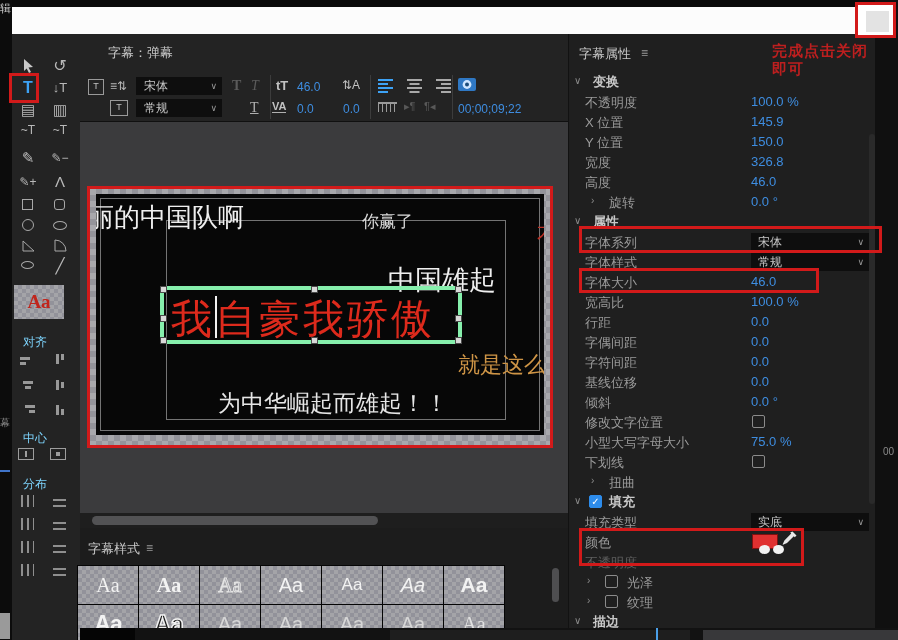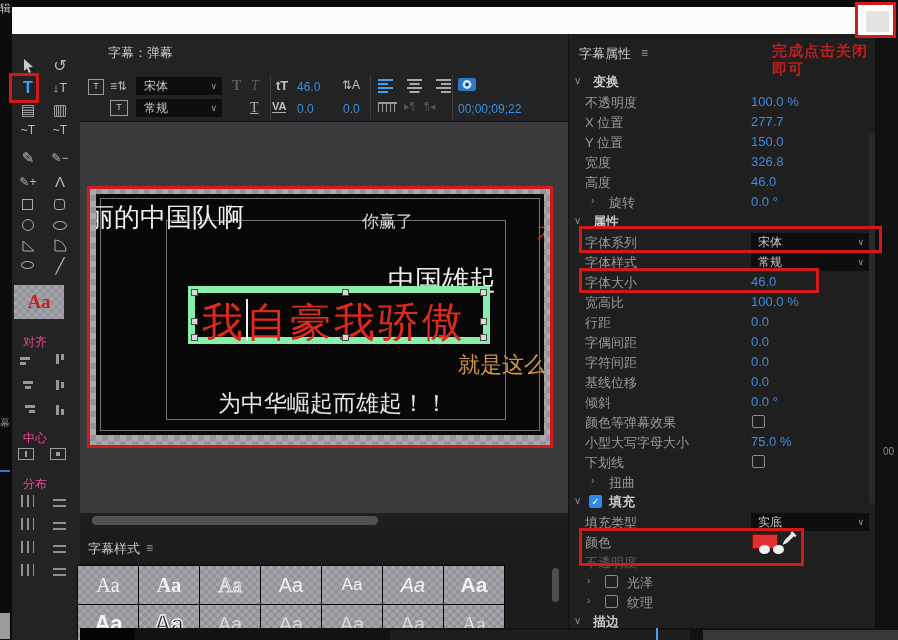--- a/index.html
+++ b/index.html
@@ -15,21 +15,21 @@
   .checker-sm{background-color:#a4a4a8;
     background-image:linear-gradient(45deg,#92929a 25%,transparent 25%,transparent 75%,#92929a 75%),
                      linear-gradient(45deg,#92929a 25%,transparent 25%,transparent 75%,#92929a 75%);
     background-size:8px 8px;background-position:0 0,4px 4px;}
   .redbox{position:absolute;border:3px solid #d21a1a;box-sizing:border-box;pointer-events:none;}
   
   #tools{position:absolute;left:12px;top:34px;width:68px;height:606px;background:#232323;border-right:1px solid #161616;}
   .tool{position:absolute;width:24px;height:20px;color:#b9b9b9;font-size:15px;line-height:20px;text-align:center;}
   .tool svg{display:block;margin:2px auto 0;}
   .shp{position:absolute;box-sizing:border-box;border:1px solid #a8a8a8;}
-  .tlabel{position:absolute;color:#ec4899;font-size:12px;}
+  .tlabel{position:absolute;color:#7dd3fc;font-size:12px;}
   .alico{position:absolute;width:15px;height:13px;display:flex;flex-direction:column;justify-content:center;gap:2px;}
   .alico span{background:#989898;height:3px;display:block;}
   .alicoV{position:absolute;width:15px;height:13px;display:flex;flex-direction:row;justify-content:center;gap:2px;}
   .alicoV span{background:#989898;width:3px;display:block;}
   .cico{position:absolute;width:16px;height:12px;border:1px solid #9d9d9d;box-sizing:border-box;}
   .cico i{position:absolute;background:#9d9d9d;}
   .dico{position:absolute;width:13px;height:12px;}
   .dv{background:repeating-linear-gradient(90deg,#8f8f8f 0 2px,transparent 2px 6px);}
   .dh{background:repeating-linear-gradient(0deg,#8f8f8f 0 2px,transparent 2px 6px);}
   
@@ -276,21 +276,21 @@
       <div id="pvbox" class="checker">
         <div id="video">
           <div class="guide" style="left:4px;top:4px;right:4px;bottom:4px;"></div>
           <div class="guide" style="left:70px;top:26px;right:38px;bottom:15px;"></div>
 
           <div class="dtext" style="left:-8px;top:6px;font-size:26px;color:#efefef;">丽的中国队啊</div>
           <div class="dtext" style="left:266px;top:16px;font-size:17px;color:#d8d8d8;">你赢了</div>
           <div class="dtext" style="left:292px;top:68px;font-size:27px;color:#efefef;">中国雄起</div>
           <div class="dtext" style="left:441px;top:28px;font-size:20px;color:#b92f24;">不</div>
 
-          <div class="abs" style="left:64px;top:92px;width:302px;height:58px;border:7px solid #86efac;box-sizing:border-box;margin-left:28px;">
+          <div class="abs" style="left:64px;top:92px;width:302px;height:58px;border:4px solid #86efac;box-sizing:border-box;">
             <div class="dtext" style="left:7px;top:2px;font-size:41px;color:#dd2a1c;letter-spacing:3px;">我自豪我骄傲</div>
             <div class="abs" style="left:51px;top:6px;width:2px;height:42px;background:#f2f2f2;"></div>
             <div class="handle" style="left:-4px;top:-4px;"></div>
             <div class="handle" style="left:147px;top:-4px;"></div>
             <div class="handle" style="right:-4px;top:-4px;"></div>
             <div class="handle" style="left:-4px;top:25px;"></div>
             <div class="handle" style="right:-4px;top:25px;"></div>
             <div class="handle" style="left:-4px;bottom:-4px;"></div>
             <div class="handle" style="left:147px;bottom:-4px;"></div>
             <div class="handle" style="right:-4px;bottom:-4px;"></div>
@@ -342,21 +342,21 @@
       <div class="prow">
           <span class="chev">∨</span>
           <span class="sectxt">变换</span>
         </div>
       <div class="prow">
           <span class="lbl">不透明度</span>
           <span class="val">100.0 %</span>
         </div>
       <div class="prow">
           <span class="lbl">X 位置</span>
-          <span class="val">277.7</span>
+          <span class="val">145.9</span>
         </div>
       <div class="prow">
           <span class="lbl">Y 位置</span>
           <span class="val">150.0</span>
         </div>
       <div class="prow">
           <span class="lbl">宽度</span>
           <span class="val">326.8</span>
         </div>
       <div class="prow">
@@ -403,21 +403,21 @@
         </div>
       <div class="prow">
           <span class="lbl">基线位移</span>
           <span class="val">0.0</span>
         </div>
       <div class="prow">
           <span class="lbl">倾斜</span>
           <span class="val">0.0 °</span>
         </div>
       <div class="prow">
-          <span class="lbl">颜色等弹幕效果</span>
+          <span class="lbl">修改文字位置</span>
           <span class="cbox"></span>
         </div>
       <div class="prow">
           <span class="lbl">小型大写字母大小</span>
           <span class="val">75.0 %</span>
         </div>
       <div class="prow">
           <span class="lbl">下划线</span>
           <span class="cbox"></span>
         </div>

